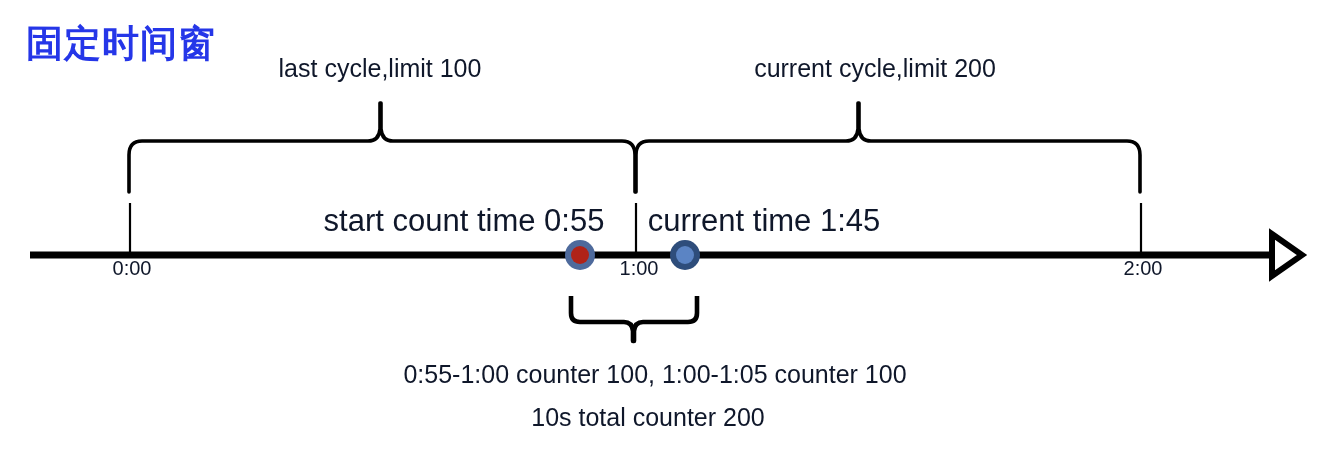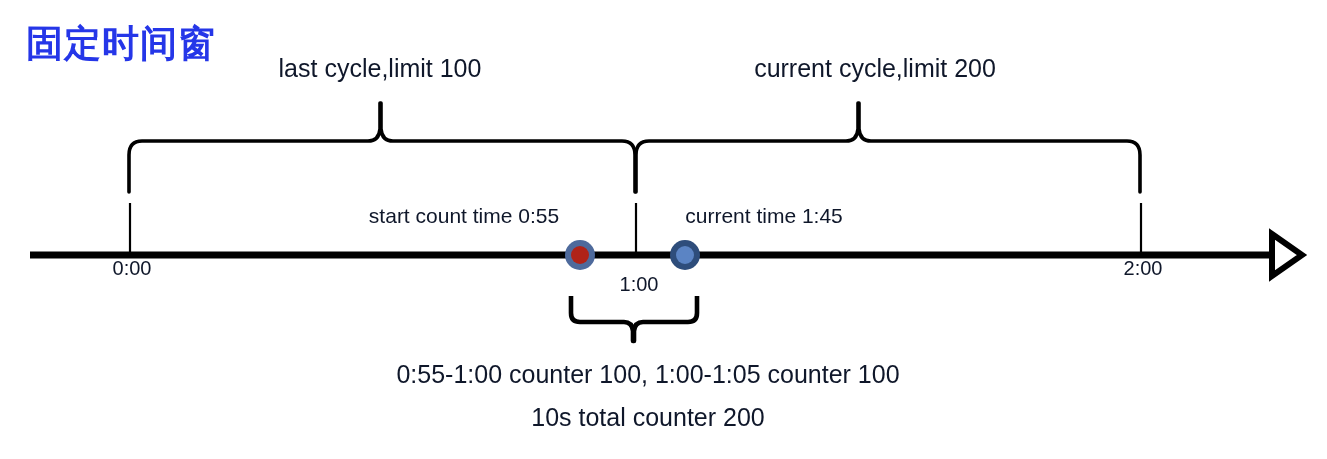--- a/index.html
+++ b/index.html
@@ -35,41 +35,41 @@
     letter-spacing: 1px;
   }
   .toplabel {
     font-size: 25px;
     transform: translateX(-50%);
   }
   #label-last-cycle  { left: 380px; top: 56px; }
   #label-current-cycle { left: 875px; top: 56px; }
 
   .midlabel {
-    font-size: 21px;
+    font-size: 31px;
     transform: translateX(-50%);
   }
   #label-start-count { left: 464px; top: 205px; }
   #label-current-time { left: 764px; top: 205px; }
 
   .ticklabel {
     font-size: 20px;
     transform: translateX(-50%);
     top: 258px;
   }
   #ticklabel-0 { left: 132px; }
-  #ticklabel-1 { left: 639px; margin-top: 16px; }
+  #ticklabel-1 { left: 639px; }
   #ticklabel-2 { left: 1143px; text-align: center; }
 
   .bottomlabel {
     font-size: 25px;
     transform: translateX(-50%);
     left: 648px;
   }
-  #label-counters { top: 362px; }
+  #label-counters { top: 362px; margin-left: 7px; }
   #label-total    { top: 405px; }
 </style>
 </head>
 <body>
 
 <div id="stage">
 
   <div class="lbl" id="title">固定时间窗</div>
 
   <div class="lbl toplabel" id="label-last-cycle">last cycle,limit 100</div>

